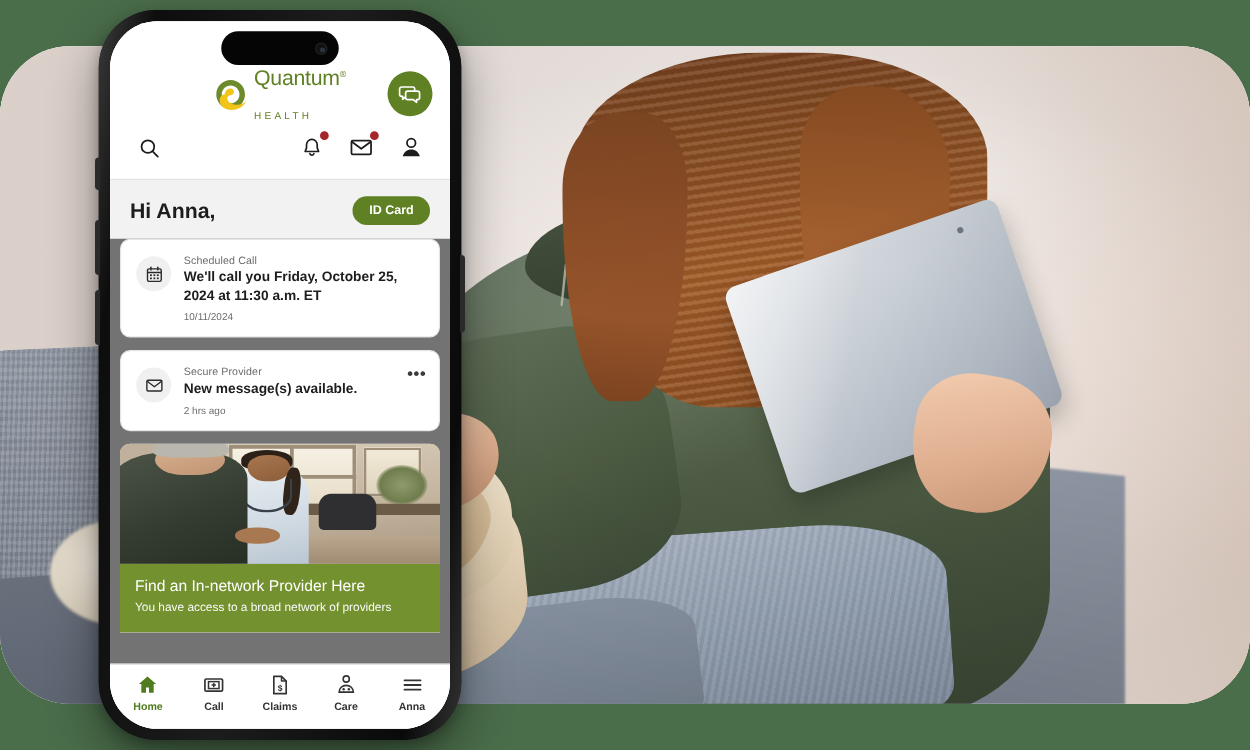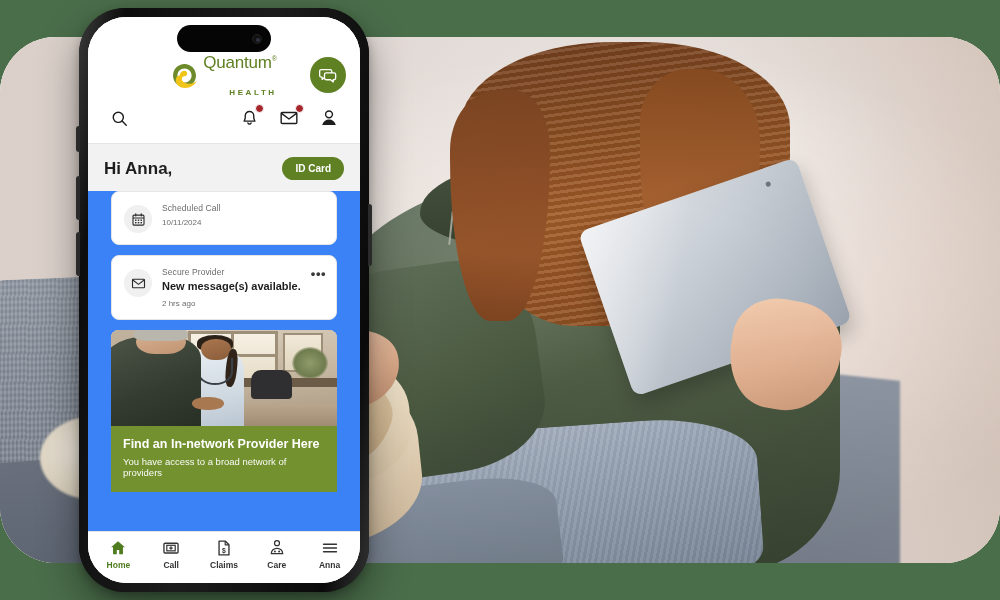--- a/index.html
+++ b/index.html
@@ -294,21 +294,21 @@
     width: 27px; height: 27px;
   }
   .logo-text { display: flex; flex-direction: column; line-height: 1; }
   .logo-word {
     font-size: 17px; color: #5f8023; letter-spacing: -0.2px;
     font-weight: 400;
   }
   .logo-word sup { font-size: 7px; vertical-align: super; }
   .logo-sub {
     font-size: 8px; color: #5f8023; letter-spacing: 2.6px;
-    text-align: right; margin-top: 18px; font-weight: 700;
+    margin-top: 18px; font-weight: 400;
   }
   .chat-fab {
     position: absolute; right: 14px; top: 2px;
     width: 36px; height: 36px; border-radius: 50%;
     background: #5f8023;
     display: flex; align-items: center; justify-content: center;
     cursor: pointer;
   }
 
   .icon-row {
@@ -340,22 +340,22 @@
   .id-pill {
     background: #5f8023; color: #fff;
     font-size: 10px; font-weight: 700;
     padding: 6px 13px; border-radius: 14px;
     cursor: pointer;
   }
 
   .app-scroll {
     flex: 1;
     overflow: hidden;
-    background: #3b82f6;
-    padding: 0 23px;
+    background: #737373;
+    padding: 0 8px;
   }
 
   .card {
     background: #fff;
     border: 1px solid #e6e6e6;
     border-radius: 8px;
     padding: 11px 12px;
     margin-bottom: 10px;
     display: flex;
     gap: 10px;
@@ -407,21 +407,21 @@
     position: relative;
     height: 96px;
     overflow: hidden;
     background: #b9a892;
   }
   .promo-band {
     background: #73912f;
     padding: 11px 12px 14px 12px;
   }
   .promo-h {
-    color: #fff; font-size: 12.5px; font-weight: 700;
+    color: #fff; font-size: 12.5px; font-weight: 400;
   }
   .promo-p {
     color: #fff; font-size: 9.5px; margin-top: 5px; opacity: .96;
   }
 
   
   .pz { position: absolute; }
   .pz-wall { inset: 0; background: linear-gradient(175deg, #d9cdbb 0%, #c3b49e 55%, #a89781 100%); }
   .pz-window {
     left: 34%; top: 2%; width: 40%; height: 52%;
@@ -657,20 +657,21 @@
                 <rect x="6.4" y="12" width="2.4" height="2.2" fill="#2b2b2b"></rect>
                 <rect x="10.8" y="12" width="2.4" height="2.2" fill="#2b2b2b"></rect>
                 <rect x="15.2" y="12" width="2.4" height="2.2" fill="#2b2b2b"></rect>
                 <rect x="6.4" y="16" width="2.4" height="2.2" fill="#2b2b2b"></rect>
                 <rect x="10.8" y="16" width="2.4" height="2.2" fill="#2b2b2b"></rect>
                 <rect x="15.2" y="16" width="2.4" height="2.2" fill="#2b2b2b"></rect>
               </svg>
             </div>
             <div class="card-body">
               <div class="card-kicker">Scheduled Call</div>
+              <div class="card-title">We'll call you Friday, October 25, 2024 at 11:30 a.m. ET</div>
               <div class="card-meta">10/11/2024</div>
             </div>
           </div>
 
           
           <div class="card">
             <div class="card-icon">
               <svg width="15" height="15" viewBox="0 0 24 24" aria-hidden="true">
                 <rect x="2.4" y="5.2" width="19.2" height="13.6" rx="1.4" fill="none" stroke="#2b2b2b" stroke-width="1.8"></rect>
                 <path d="M2.4 6 12 13.4 21.6 6" fill="none" stroke="#2b2b2b" stroke-width="1.8" stroke-linejoin="round"></path>

